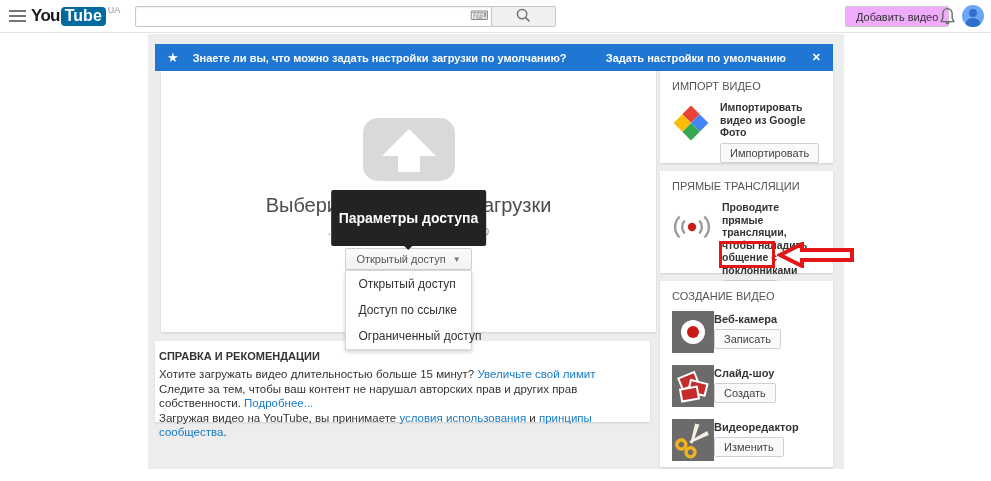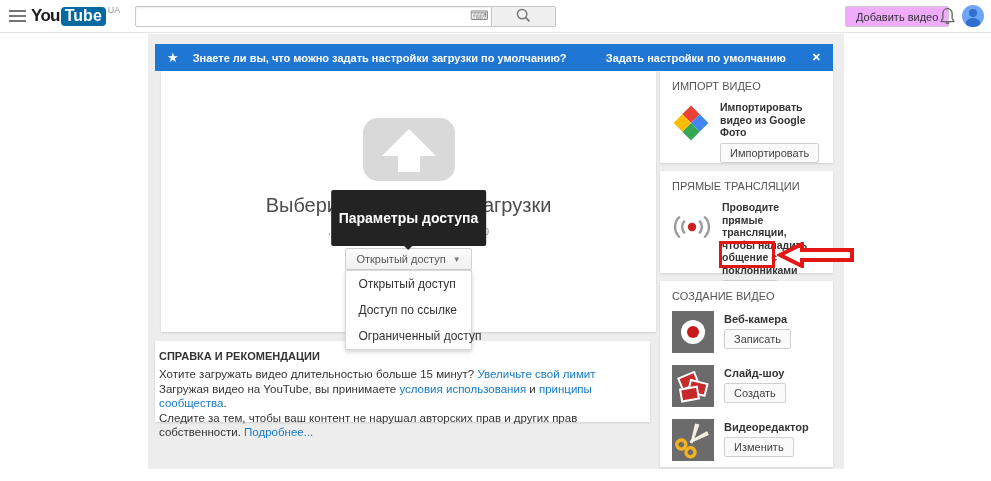--- a/index.html
+++ b/index.html
@@ -58,21 +58,21 @@
 
   
   .side-card { left:660px; width:173px; padding:9px 12px; }
   .side-title { font-size:11px; color:#555; margin-bottom:9px; }
   .side-row { display:flex; gap:10px; }
   .side-text { font-size:10.5px; font-weight:bold; color:#333; line-height:12.5px; }
   .side-btn { margin-top:4px; font-size:11px; color:#444; background:#fafafa; border:1px solid #d0d0d0; border-radius:2px; padding:3px 9px; cursor:pointer; font-family:"Liberation Sans", sans-serif; }
   .import-card { top:71px; height:92px; }
   .live-card { top:171px; height:102px; }
   .create-card { top:281px; height:186px; }
-  .create-item { display:flex; gap:10px; margin-bottom:12px; }
+  .create-item { display:flex; gap:0; margin-bottom:12px; }
   .sq-icon { width:42px; height:42px; background:#6b6b6b; flex:none; display:flex; align-items:center; justify-content:center; }
   .create-item .ct { font-size:11px; font-weight:bold; color:#333; margin-top:2px; }
 
   
   .anno-rect { position:absolute; left:719px; top:241px; width:56px; height:27px; border:3px solid #e31616; z-index:9; pointer-events:none; }
   .anno-arrow { position:absolute; left:777px; top:242px; z-index:9; pointer-events:none; }
 </style>
 </head>
 <body>
 
@@ -146,24 +146,24 @@
       </div>
     </div>
   </div>
 
   <div class="card help-panel">
     <div class="help-title">СПРАВКА И РЕКОМЕНДАЦИИ</div>
     <div class="help-line">
       <span>Хотите загружать видео длительностью больше 15 минут? </span><span class="link">Увеличьте свой лимит</span>
     </div>
     <div class="help-line">
+      <span>Следите за тем, чтобы ваш контент не нарушал авторских прав и других прав собственности. </span><span class="link">Подробнее...</span>
+    </div>
+    <div class="help-line">
       <span>Загружая видео на YouTube, вы принимаете </span><span class="link">условия использования</span><span> и </span><span class="link">принципы сообщества</span><span>.</span>
-    </div>
-    <div class="help-line">
-      <span>Следите за тем, чтобы ваш контент не нарушал авторских прав и других прав собственности. </span><span class="link">Подробнее...</span>
     </div>
   </div>
 
   <div class="card side-card import-card">
     <div class="side-title">ИМПОРТ ВИДЕО</div>
     <div class="side-row">
       <span style="flex:none; margin-top:3px;">
         <svg width="38" height="38" viewBox="0 0 48 48">
           <path d="M24 2 L35 13 L24 24 L13 13 Z" fill="#ea4335"></path>
           <path d="M46 24 L35 35 L24 24 L35 13 Z" fill="#4285f4"></path>

